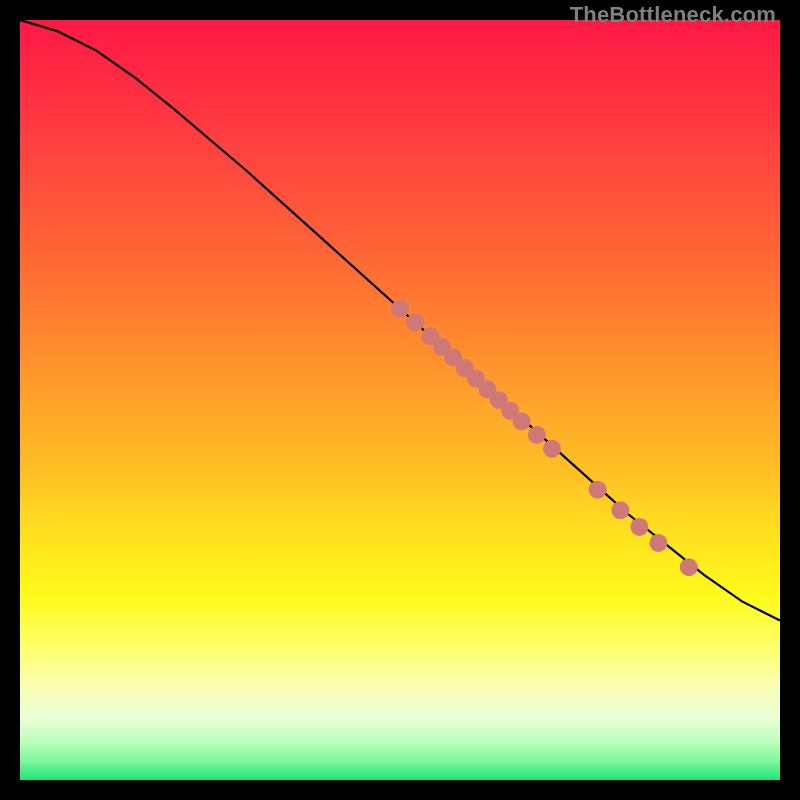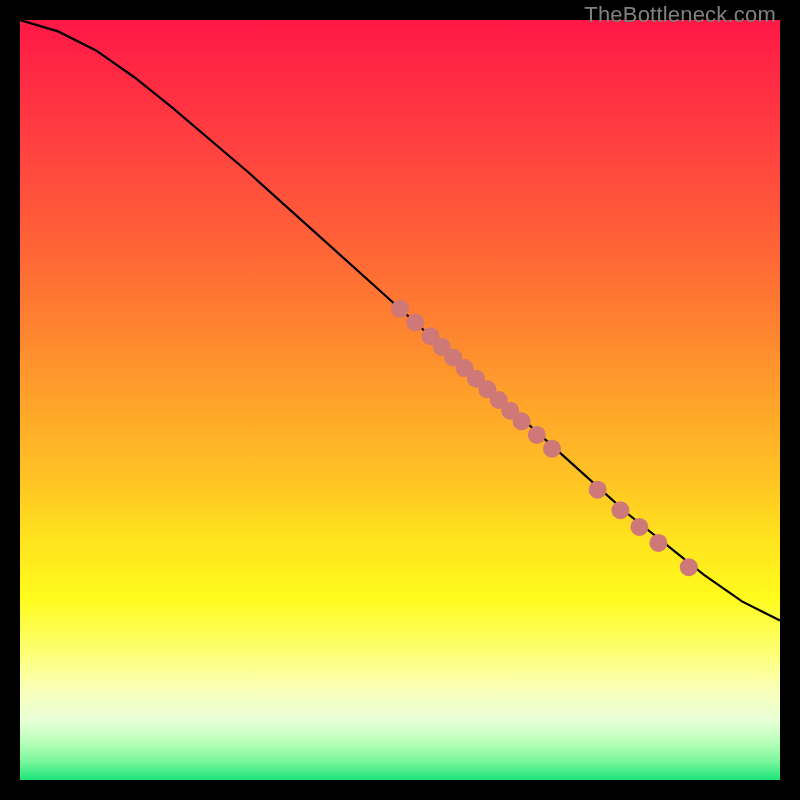--- a/index.html
+++ b/index.html
@@ -10,21 +10,21 @@
     background: #000;
     overflow: hidden;
     font-family: Arial, Helvetica, sans-serif;
   }
   .watermark {
     position: absolute;
     top: 2px;
     right: 24px;
     color: #808080;
     font-size: 22px;
-    font-weight: 400;
+    font-weight: 700;
     letter-spacing: 0.2px;
     user-select: none;
   }
   svg {
     position: absolute;
     left: 20px;
     top: 20px;
   }
 </style>
 </head>

